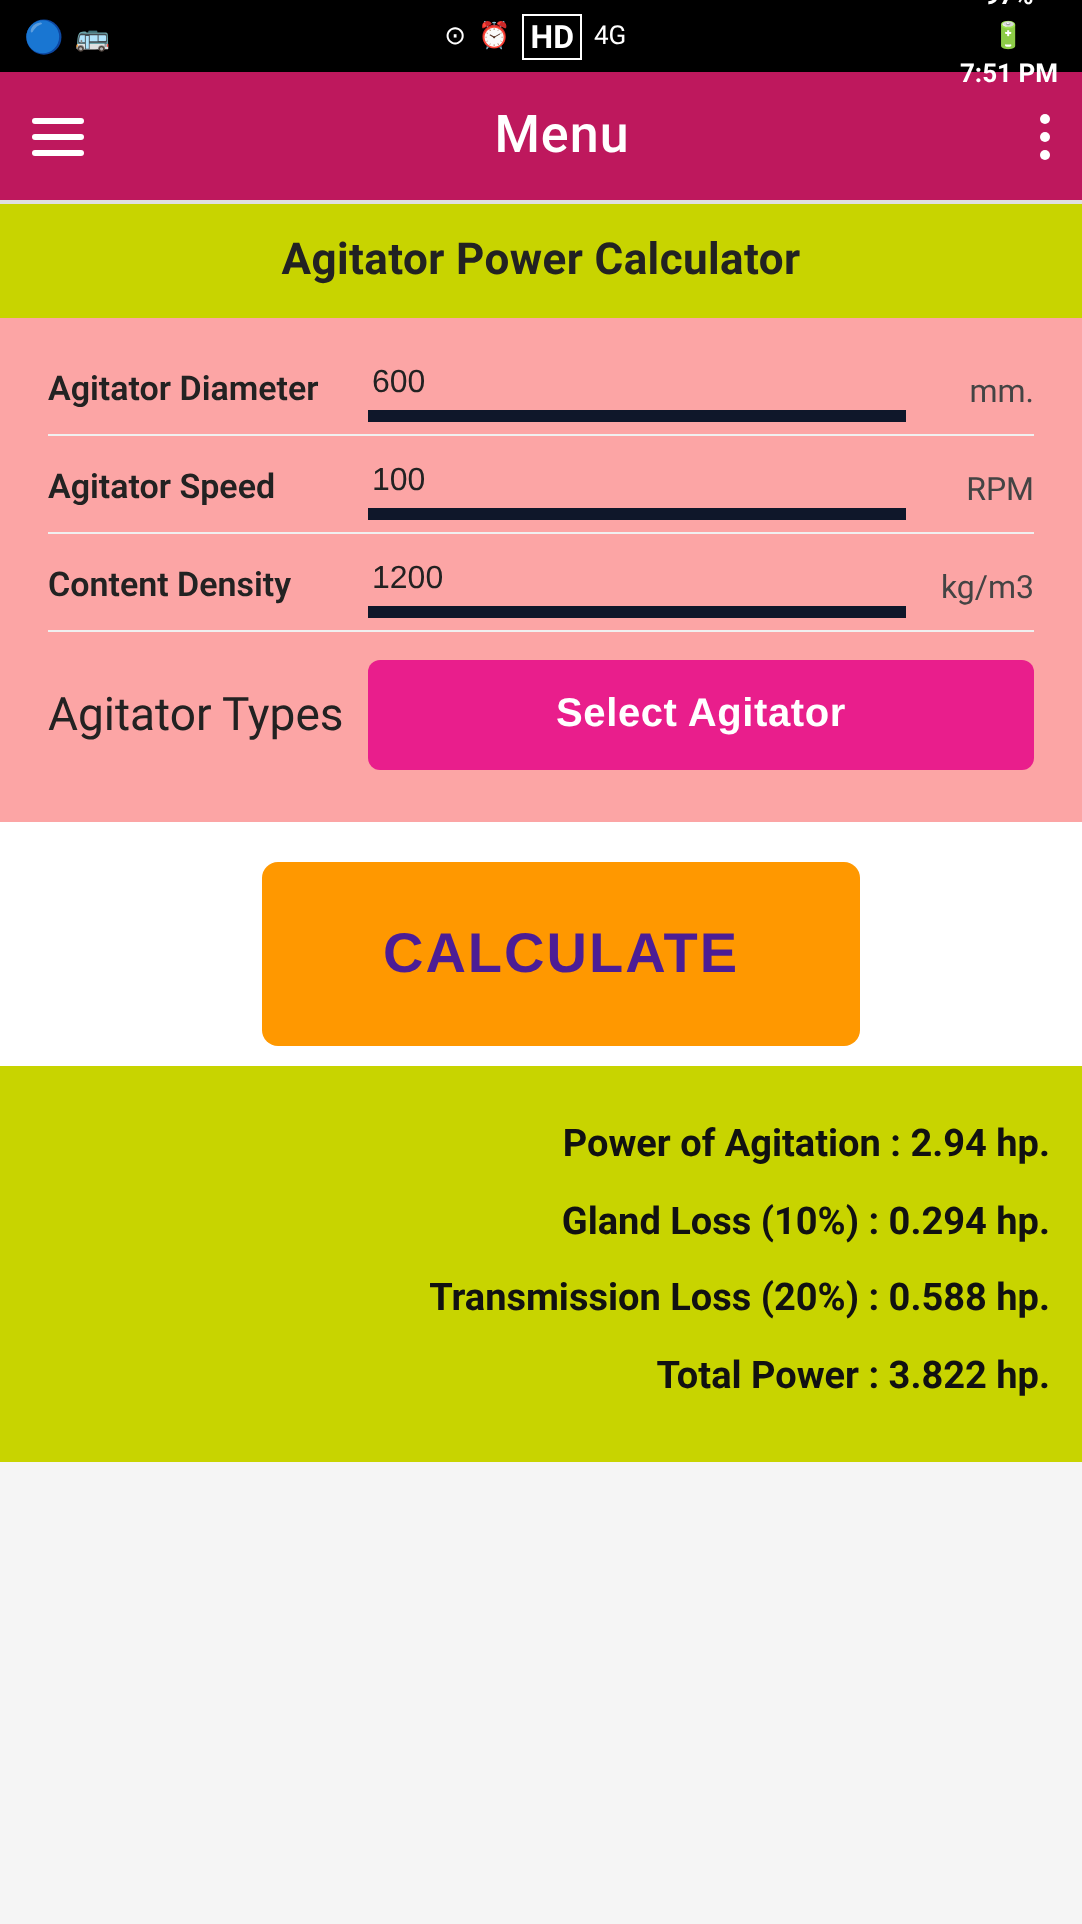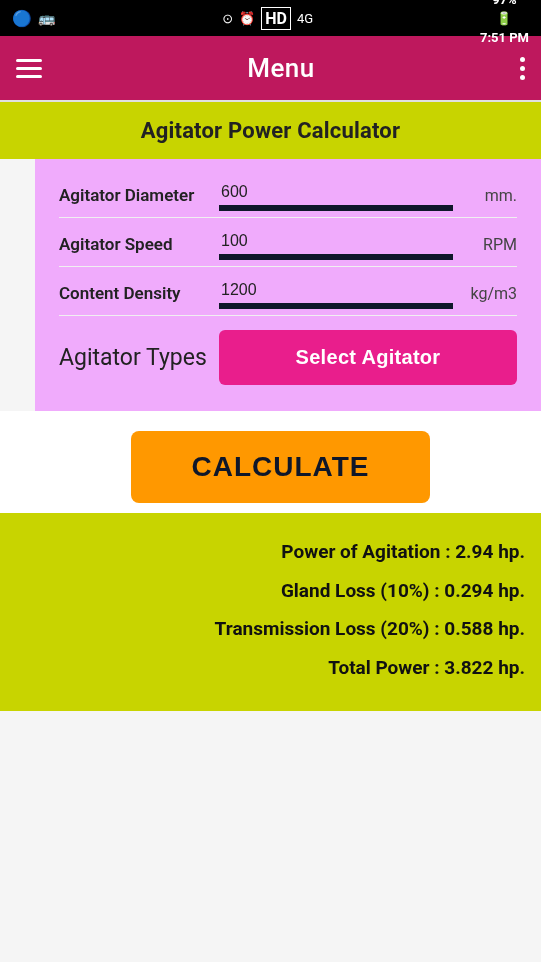--- a/index.html
+++ b/index.html
@@ -96,23 +96,22 @@
       text-align: center;
       padding: 16px 1px;
       font-size: 22px;
       font-weight: 700;
       color: #222;
       letter-spacing: 0.2px;
     }
 
     
     .form-area {
-      background: #f0abfc;
+      background: #fca5a5;
       padding: 10px 24px 20px 24px;
-      margin-left: 35px;
     }
 
     .field-row {
       display: flex;
       align-items: center;
       padding: 10px 0 6px 0;
       border-bottom: 1px solid #f0f0f0;
     }
     .field-label {
       width: 160px;
@@ -173,26 +172,26 @@
 
     
     .calculate-wrap {
       display: flex;
       justify-content: center;
       padding: 20px 0 10px 0;
       background: #fff;
     }
     .calculate-btn {
       background: #ff9800;
-      color: #0f172a;
+      color: #4c1d95;
       border: none;
       border-radius: 8px;
       font-size: 28px;
       font-weight: 800;
-      padding: 20px 60px;
+      padding: 30px 60px;
       cursor: pointer;
       letter-spacing: 1px;
       margin-left: 20px;
     }
 
     
     .results-area {
       background: #c8d400;
       padding: 20px 16px 24px 16px;
       margin-top: 0;

